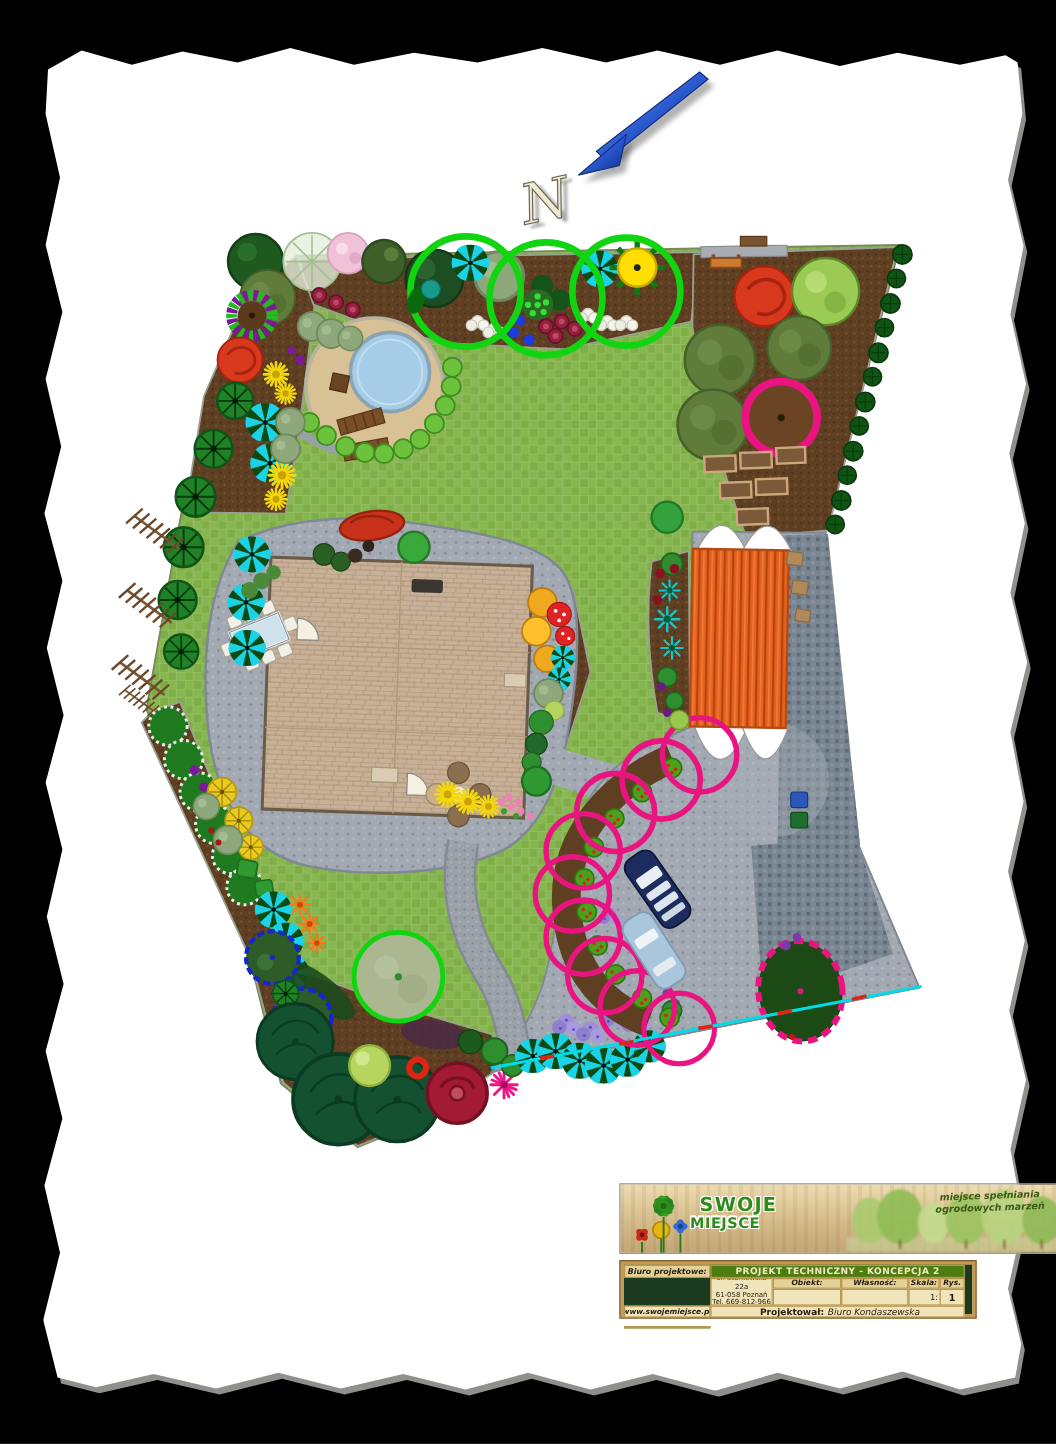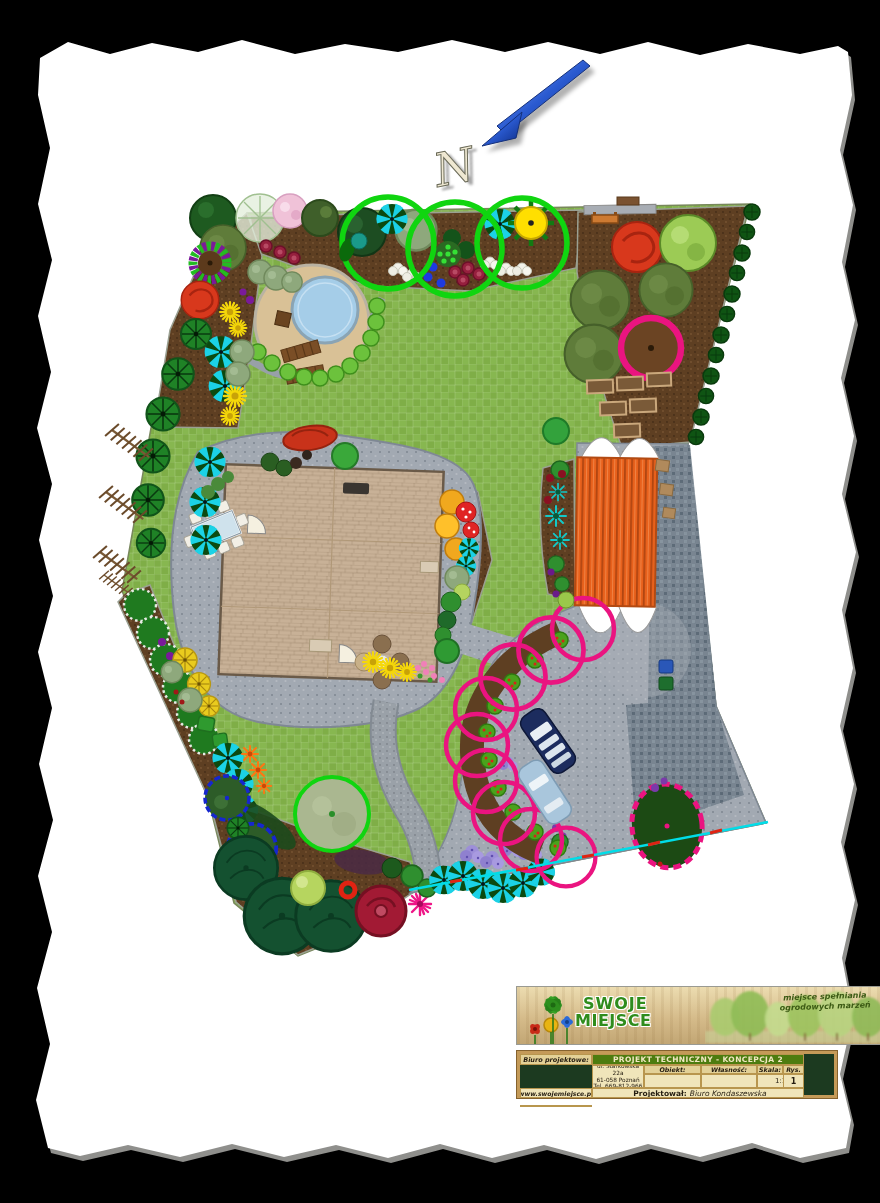--- a/index.html
+++ b/index.html
@@ -27,27 +27,27 @@
   
   .banner{position:absolute;left:516px;top:986px;width:400px;height:59px;
     border:1px solid #9a9a92;box-sizing:border-box;overflow:hidden;
     background:linear-gradient(180deg,#ecdcb0,#d5bb8a 55%,#c2a674);}
   .banner .grain{position:absolute;inset:0;
     background:repeating-linear-gradient(90deg,rgba(130,95,45,.10) 0 3px,rgba(0,0,0,0) 3px 9px);}
   .banner svg{position:absolute;}
   .brand{position:absolute;left:66px;top:9px;line-height:1;color:#2f8c1c;font-weight:bold;
     text-shadow:1px 1px 0 #fff,-1px -1px 0 #fff,1px -1px 0 #fff,-1px 1px 0 #fff;}
   .brand .l1{font-size:16px;letter-spacing:1px;}
-  .brand .l2{font-size:16px;letter-spacing:.5px;margin-left:-8px;margin-top:1px;}
+  .brand .l2{font-size:12px;letter-spacing:.5px;margin-left:-8px;margin-top:1px;}
   .tagline{position:absolute;right:10px;top:5px;width:160px;text-align:center;
     font-size:8px;font-weight:bold;font-style:italic;color:#3c5a14;
     transform:rotate(-2deg);line-height:1.3;z-index:3;}
 
   
-  .tblock{position:absolute;left:517px;top:1051px;width:320px;height:47px;
+  .tblock{position:absolute;left:517px;top:1051px;width:296px;height:47px;
     box-sizing:border-box;border:3px solid #c49a58;outline:1px solid #85622e;
     background:#1c3a20;display:grid;
     grid-template-columns:72px 52px 57px 56px 26px 21px;
     grid-template-rows:11px 9px 14px 10px;}
   .tblock>div{border:0.5px solid #b8964e;box-sizing:border-box;overflow:hidden;
     display:flex;align-items:center;justify-content:center;color:#241c10;}
   .c-cream{background:#f0e5ba;}
   .c-tan{background:#e3d197;}
   .c-green{background:#4d7c0f;color:#f2e8c2 !important;}
   .tb-biuro{grid-area:1/1/2/2;font-size:6.5px;font-style:italic;font-weight:bold;}

